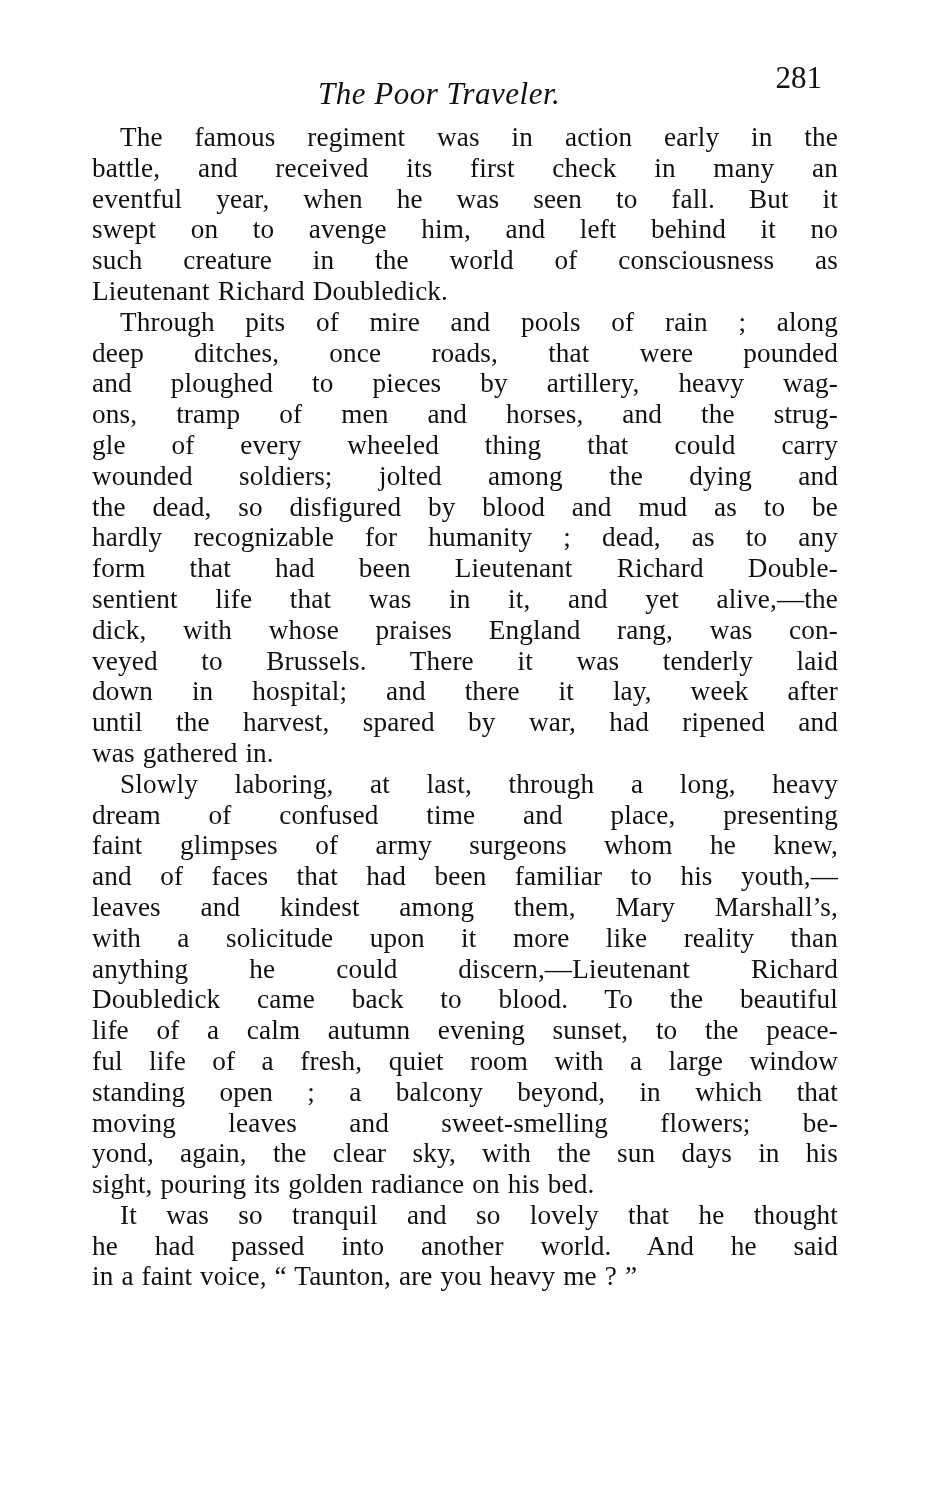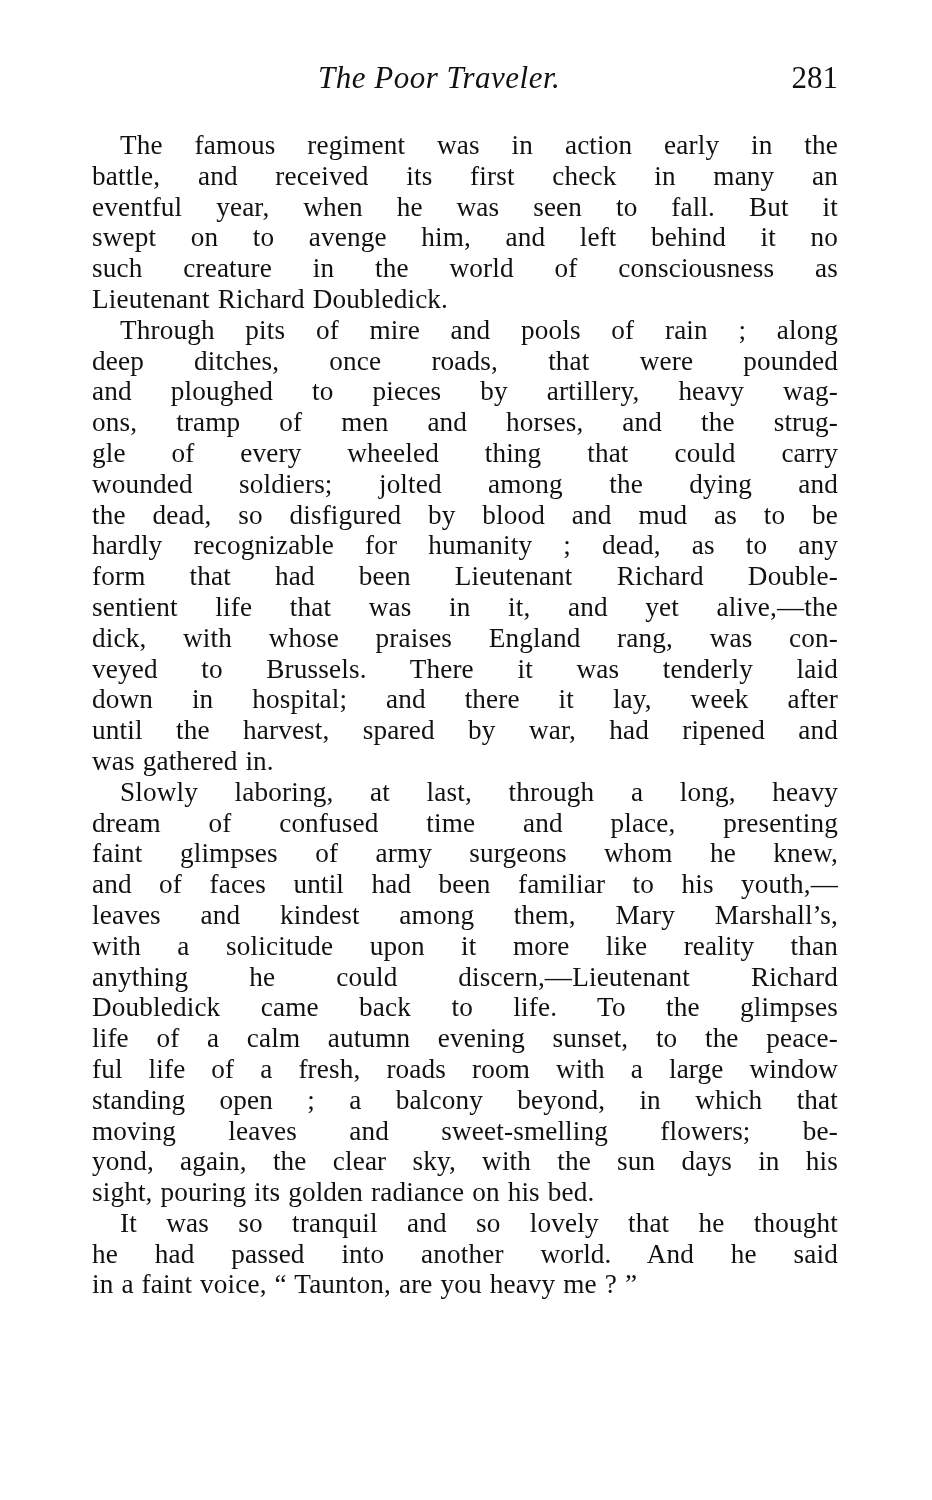--- a/index.html
+++ b/index.html
@@ -23,31 +23,31 @@
     }
     .running-head {
       position: relative;
       height: 48px;
       font-size: 31px;
       line-height: 40px;
     }
     .running-title {
       position: absolute;
       left: 226px;
-      top: 0;
+      top: 16px;
       font-style: italic;
       letter-spacing: 0.5px;
     }
     .page-number {
       position: absolute;
-      right: 0;
+      right: 16px;
       top: 0;
     }
     .body-text {
-      margin-top: 24px;
+      margin-top: 16px;
       font-size: 27.2px;
       line-height: 30.8px;
       text-align: justify;
       letter-spacing: 0.15px;
       word-spacing: 1px;
     }
     .para {
       margin: 0;
       text-indent: 28px;
       hyphens: manual;
@@ -102,27 +102,27 @@
       <span class="line">veyed to Brussels. There it was tenderly laid</span>
       <span class="line">down in hospital; and there it lay, week after</span>
       <span class="line">until the harvest, spared by war, had ripened and</span>
       <span class="line last">was gathered in.</span>
     </p>
 
     <p class="para">
       <span class="line indent">Slowly laboring, at last, through a long, heavy</span>
       <span class="line">dream of confused time and place, presenting</span>
       <span class="line">faint glimpses of army surgeons whom he knew,</span>
-      <span class="line">and of faces until had been familiar to his youth,—</span>
+      <span class="line">and of faces that had been familiar to his youth,—</span>
       <span class="line">leaves and kindest among them, Mary Marshall’s,</span>
       <span class="line">with a solicitude upon it more like reality than</span>
       <span class="line">anything he could discern,—Lieutenant Richard</span>
-      <span class="line">Doubledick came back to life. To the glimpses</span>
+      <span class="line">Doubledick came back to blood. To the beautiful</span>
       <span class="line">life of a calm autumn evening sunset, to the peace-</span>
-      <span class="line">ful life of a fresh, roads room with a large window</span>
+      <span class="line">ful life of a fresh, quiet room with a large window</span>
       <span class="line">standing open ; a balcony beyond, in which that</span>
       <span class="line">moving leaves and sweet-smelling flowers; be-</span>
       <span class="line">yond, again, the clear sky, with the sun days in his</span>
       <span class="line last">sight, pouring its golden radiance on his bed.</span>
     </p>
 
     <p class="para">
       <span class="line indent">It was so tranquil and so lovely that he thought</span>
       <span class="line">he had passed into another world. And he said</span>
       <span class="line last">in a faint voice, “ Taunton, are you heavy me ? ”</span>

